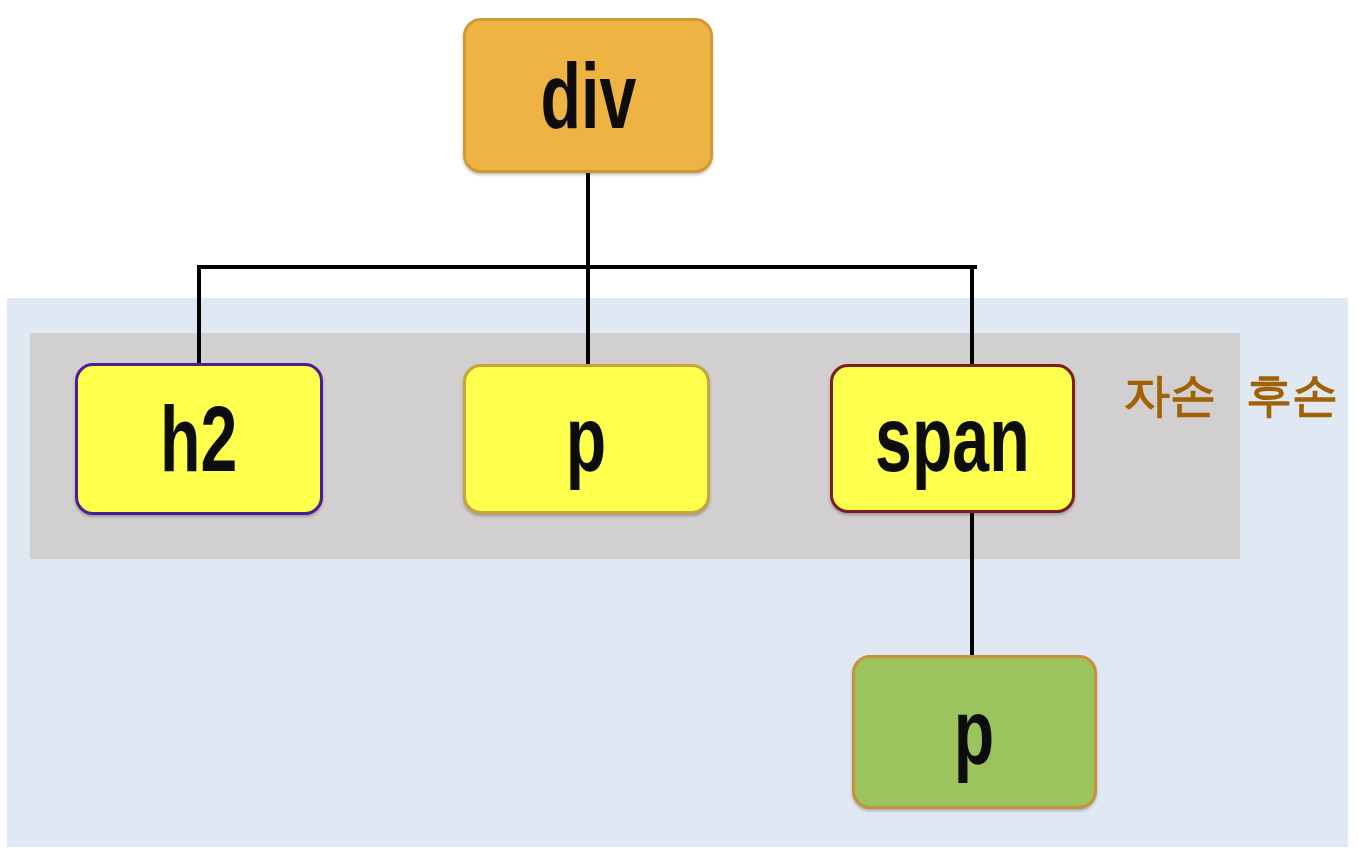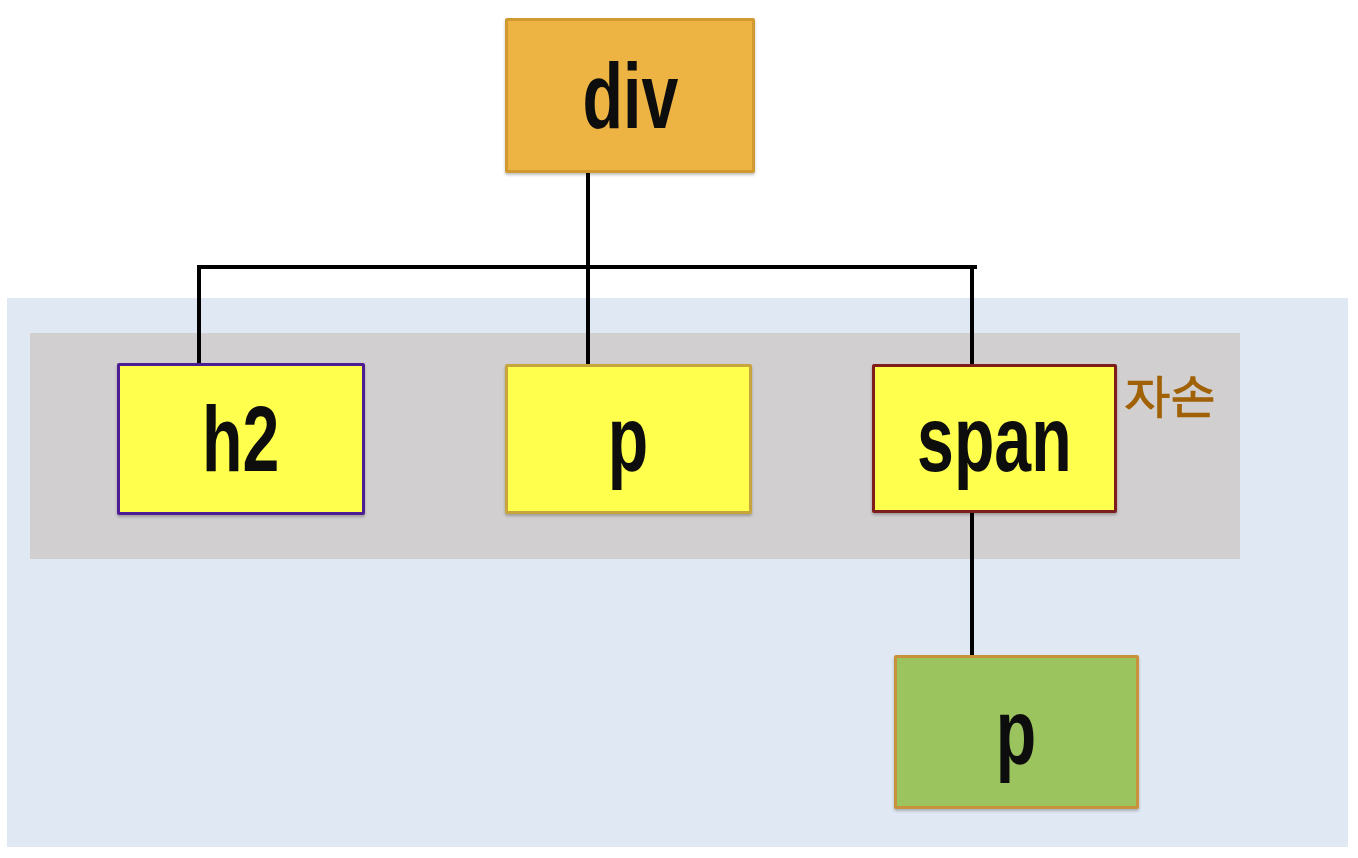--- a/index.html
+++ b/index.html
@@ -30,27 +30,26 @@
   
   .line { position: absolute; background: #000000; }
   .line-root-drop      { left: 586px; top: 173px; width: 4px;  height: 193px; }
   .line-horizontal     { left: 197px; top: 265px; width: 780px; height: 4px;  }
   .line-left-drop      { left: 197px; top: 265px; width: 4px;  height: 100px; }
   .line-right-drop     { left: 970px; top: 265px; width: 4px;  height: 101px; }
   .line-span-child     { left: 970px; top: 511px; width: 4px;  height: 146px; }
   
   .node {
     position: absolute;
-    border-radius: 2px;
+    border-radius: 18px;
     display: flex;
     align-items: center;
     justify-content: center;
     box-shadow: 0 2px 3px rgba(0,0,0,0.25);
     box-sizing: border-box;
-    margin-left: 42px;
   }
   .node-label {
     font-size: 92px;
     font-weight: bold;
     color: #0d0d0d;
     line-height: 1;
     transform: scale(0.72, 1);
     white-space: nowrap;
   }
   .node-root {
@@ -116,14 +115,15 @@
 
   <div class="node node-span">
     <span class="node-label">span</span>
   </div>
 
   <div class="node node-grandchild">
     <span class="node-label">p</span>
   </div>
 
   <div class="band-label label-children">자손</div>
+  <div class="band-label label-descendants">후손</div>
 
 </div>
 
 </body></html>

